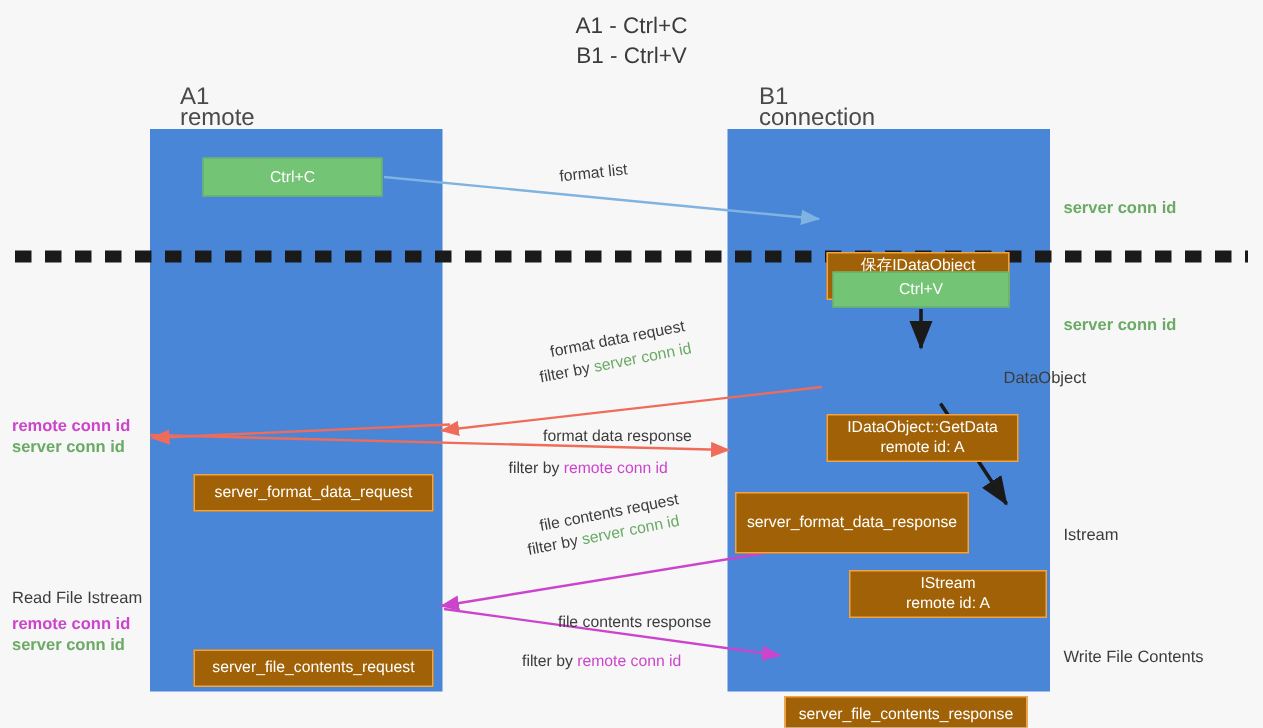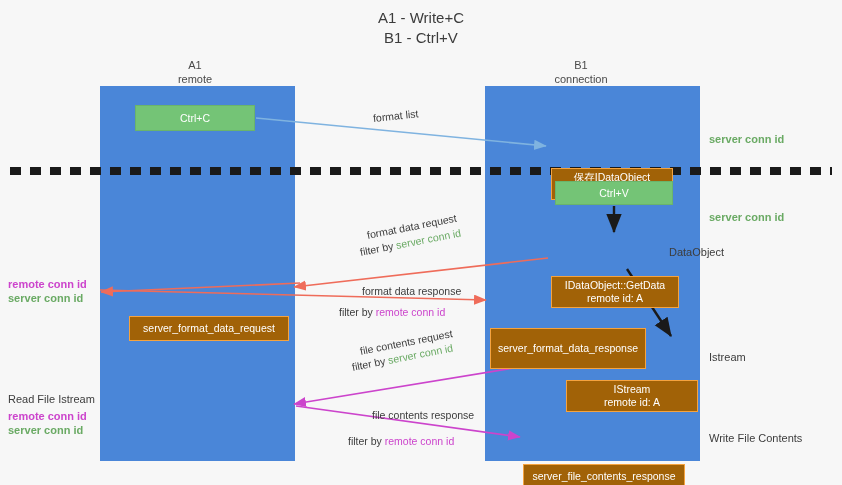--- a/index.html
+++ b/index.html
@@ -27,22 +27,22 @@
     left: 0; top: 8px;
     width: 842px;
     text-align: center;
     font-size: 15px;
     line-height: 20px;
     color: #3c3c3c;
   }
 
   
   .col-header {
-    text-align: center;
-    font-size: 11px;
+    text-align: left;
+    font-size: 16px;
     line-height: 14px;
     color: #4a4a4a;
   }
   #header-a1 { left: 120px; top: 58px; width: 150px; }
   #header-b1 { left: 506px; top: 58px; width: 150px; }
 
   
   .lane {
     background: #4a86d8;
   }
@@ -121,21 +121,21 @@
     width: 842px; height: 485px;
     pointer-events: none;
   }
 </style>
 </head>
 <body>
 
 <div id="canvas">
 
   <div id="title-block" class="abs">
-    <div>A1 - Write+C</div>
+    <div>A1 - Ctrl+C</div>
     <div>B1 - Ctrl+V</div>
   </div>
 
   <div id="header-a1" class="abs col-header">
     <div>A1</div>
     <div>remote</div>
   </div>
   <div id="header-b1" class="abs col-header">
     <div>B1</div>
     <div>connection</div>
@@ -203,20 +203,23 @@
   </div>
 
   <div id="node-fmt-req" class="abs node orange">
     <span>server_format_data_request</span>
   </div>
 
   <div id="node-fmt-resp" class="abs node orange">
     <span>server_format_data_response</span>
   </div>
 
+  <div id="node-file-req" class="abs node orange">
+    <span>server_file_contents_request</span>
+  </div>
 
   <div id="node-file-resp" class="abs node orange">
     <span>server_file_contents_response</span>
   </div>
 
   <div id="lbl-format-list" class="abs edge-label">format list</div>
 
   <div id="lbl-fd-req" class="abs edge-label rot-up">format data request</div>
   <div id="lbl-fd-req-filter" class="abs edge-label rot-up">
     <span>filter by </span><span class="c-server bold-filter">server conn id</span>

